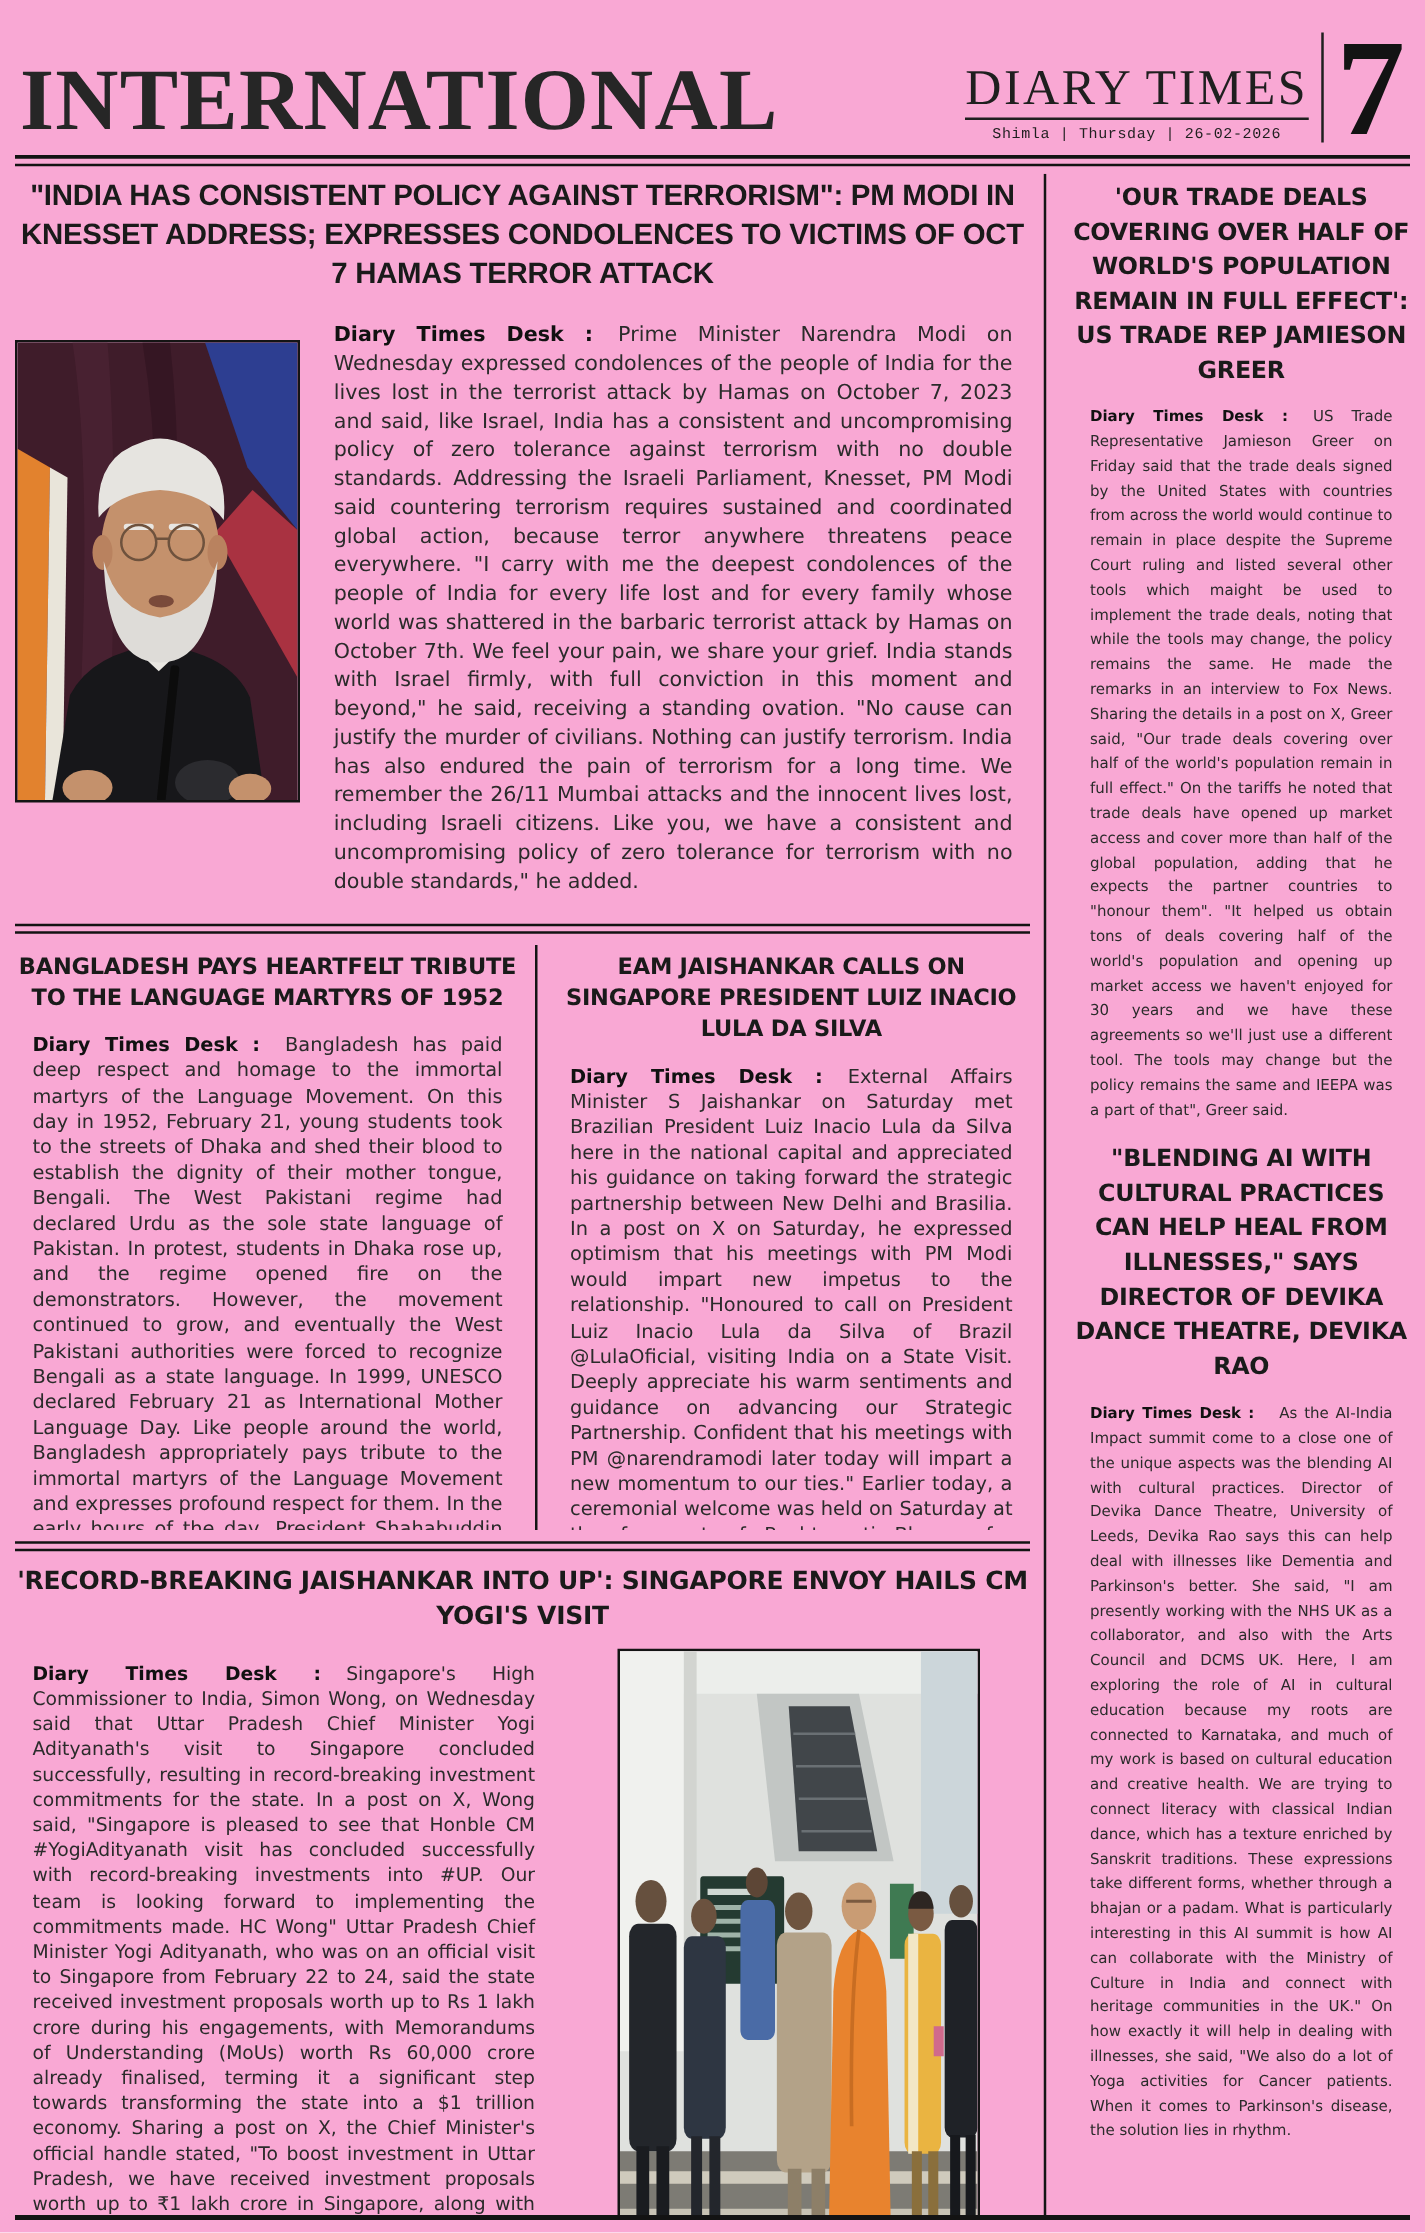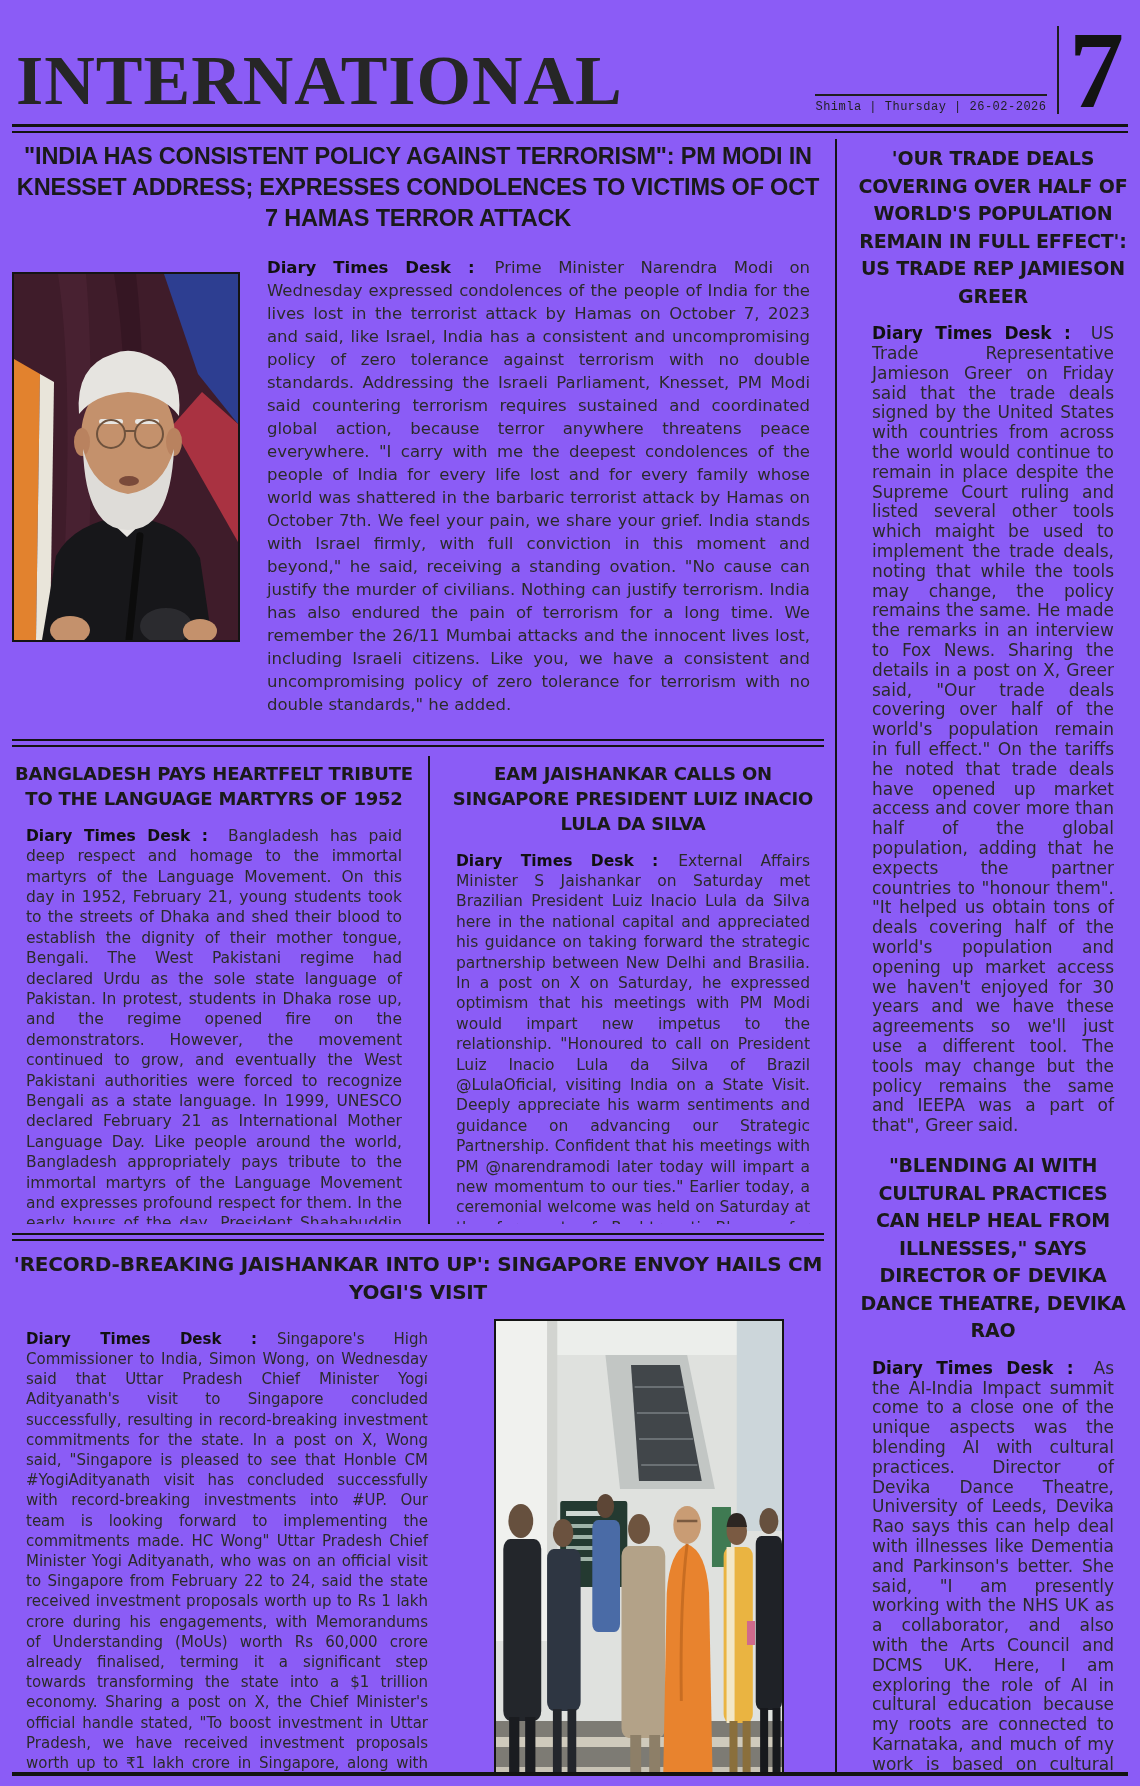--- a/index.html
+++ b/index.html
@@ -1,20 +1,20 @@
 <!DOCTYPE html>
 <html><head>
 <meta charset="utf-8">
 <style>
   html,body{margin:0;padding:0;background:#ffffff;}
   .page{
     width:1140px;height:1786px;box-sizing:border-box;
     padding:26px 12px 10px 12px;
     display:flex;flex-direction:column;
-    background:#8b5cf6;color:#242424;
+    background:#f9a8d4;color:#242424;
     font-family:"DejaVu Sans",sans-serif;
     overflow:hidden;
   }
   
   .masthead{display:flex;justify-content:space-between;align-items:flex-end;padding:0 4px;}
   .section-title{
     margin:0;font-family:"Liberation Serif",serif;font-weight:bold;
     font-size:70px;line-height:.95;letter-spacing:1px;color:#262626;
   }
   .mast-right{display:flex;align-items:stretch;}
@@ -47,37 +47,38 @@
   .h-yogi{font-size:20px;line-height:1.42;}
   p.body{margin:14px;text-align:justify;color:#2b2b2b;}
   .byline{font-weight:bold;color:#111;padding-right:20px;}
   .modi-flex{display:flex;gap:13px;}
   .modi-photo{margin:30px 0 0 0;width:224px;flex:0 0 224px;height:366px;border:2.5px solid #141414;}
   .modi-text{flex:1;font-size:16.5px;line-height:23px;}
   .mid-row{display:flex;height:468px;overflow:hidden;}
   .art-bangla{width:404px;flex:0 0 404px;}
   .art-jai{flex:1;border-left:2px solid #151515;margin-left:12px;padding-left:12px;}
   .mid-row p.body{font-size:15.5px;line-height:20.4px;}
-  .side-art p.body{font-size:17px;line-height:19.8px;}
+  .side-art p.body{font-size:12px;line-height:19.8px;}
   .side-art{margin-bottom:16px;}
   .yogi-cols{display:flex;gap:12px;}
   .yogi-text{width:402px;flex:0 0 402px;font-size:15px;line-height:20.2px;}
   .yogi-photo{flex:1;height:548px;border:2.5px solid #141414;margin-top:4px;}
   figure{padding:0;}
   figure svg{display:block;width:100%;height:100%;}
 </style>
 </head>
 <body>
 
 <div class="page">
 
   <header class="masthead">
     <h1 class="section-title">INTERNATIONAL</h1>
     <div class="mast-right">
       <div class="paper-block">
+        <div class="paper-name">DIARY TIMES</div>
         <div class="paper-rule"></div>
         <div class="dateline">Shimla | Thursday | 26-02-2026</div>
       </div>
       <div class="mast-bar"></div>
       <div class="page-number">7</div>
     </div>
   </header>
 
   <div class="rule-header"></div>
 

